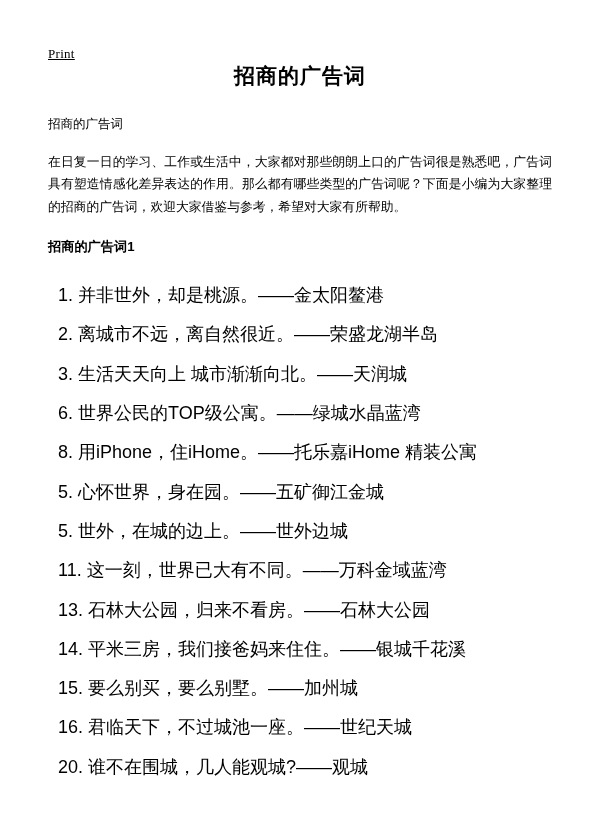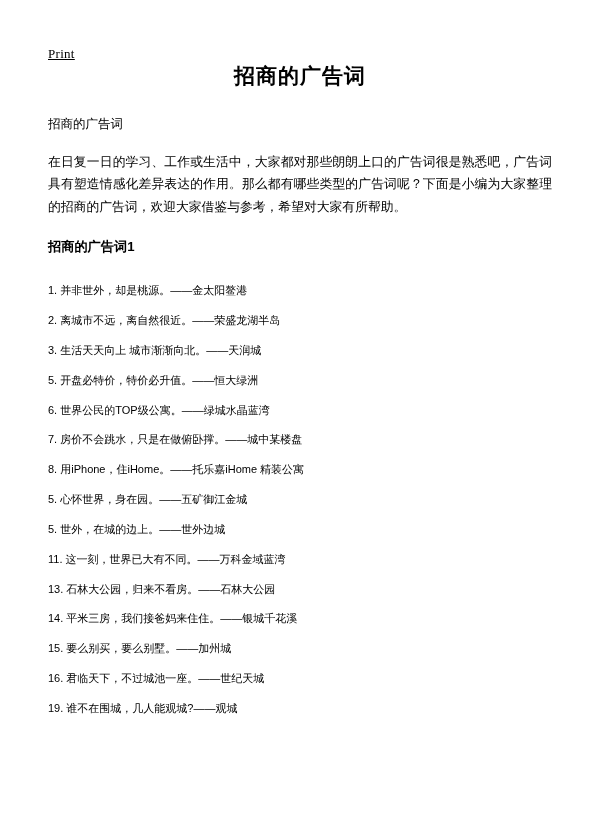--- a/index.html
+++ b/index.html
@@ -58,23 +58,23 @@
     margin: 0 0 27px 0;
     color: #000;
   }
   .slogan-list {
     list-style: none;
     margin: 0;
     padding: 0;
   }
   .slogan-item {
     font-family: "Liberation Sans", "DejaVu Sans", sans-serif;
-    font-size: 11px;
+    font-size: 18px;
     line-height: 1.35;
-    margin: 0 0 15px 0;
+    margin: 0 0 15px 10px;
     color: #000;
     white-space: nowrap;
   }
 </style>
 </head>
 <body>
 
 <div class="page">
 
   <a class="print-link" href="#">Print</a>
@@ -84,27 +84,25 @@
   <p class="subtitle">招商的广告词</p>
 
   <p class="intro">在日复一日的学习、工作或生活中，大家都对那些朗朗上口的广告词很是熟悉吧，广告词具有塑造情感化差异表达的作用。那么都有哪些类型的广告词呢？下面是小编为大家整理的招商的广告词，欢迎大家借鉴与参考，希望对大家有所帮助。</p>
 
   <h2 class="section-heading">招商的广告词1</h2>
 
   <ul class="slogan-list">
     <li class="slogan-item">1. 并非世外，却是桃源。——金太阳鳌港</li>
     <li class="slogan-item">2. 离城市不远，离自然很近。——荣盛龙湖半岛</li>
     <li class="slogan-item">3. 生活天天向上 城市渐渐向北。——天润城</li>
-    <li class="slogan-item">5. 开盘必特价，特价必升值。——恒大绿洲</li>
     <li class="slogan-item">6. 世界公民的TOP级公寓。——绿城水晶蓝湾</li>
-    <li class="slogan-item">7. 房价不会跳水，只是在做俯卧撑。——城中某楼盘</li>
     <li class="slogan-item">8. 用iPhone，住iHome。——托乐嘉iHome 精装公寓</li>
     <li class="slogan-item">5. 心怀世界，身在园。——五矿御江金城</li>
     <li class="slogan-item">5. 世外，在城的边上。——世外边城</li>
     <li class="slogan-item">11. 这一刻，世界已大有不同。——万科金域蓝湾</li>
     <li class="slogan-item">13. 石林大公园，归来不看房。——石林大公园</li>
     <li class="slogan-item">14. 平米三房，我们接爸妈来住住。——银城千花溪</li>
     <li class="slogan-item">15. 要么别买，要么别墅。——加州城</li>
     <li class="slogan-item">16. 君临天下，不过城池一座。——世纪天城</li>
-    <li class="slogan-item">19. 谁不在围城，几人能观城?——观城</li>
+    <li class="slogan-item">20. 谁不在围城，几人能观城?——观城</li>
   </ul>
 
 </div>
 
 </body></html>

